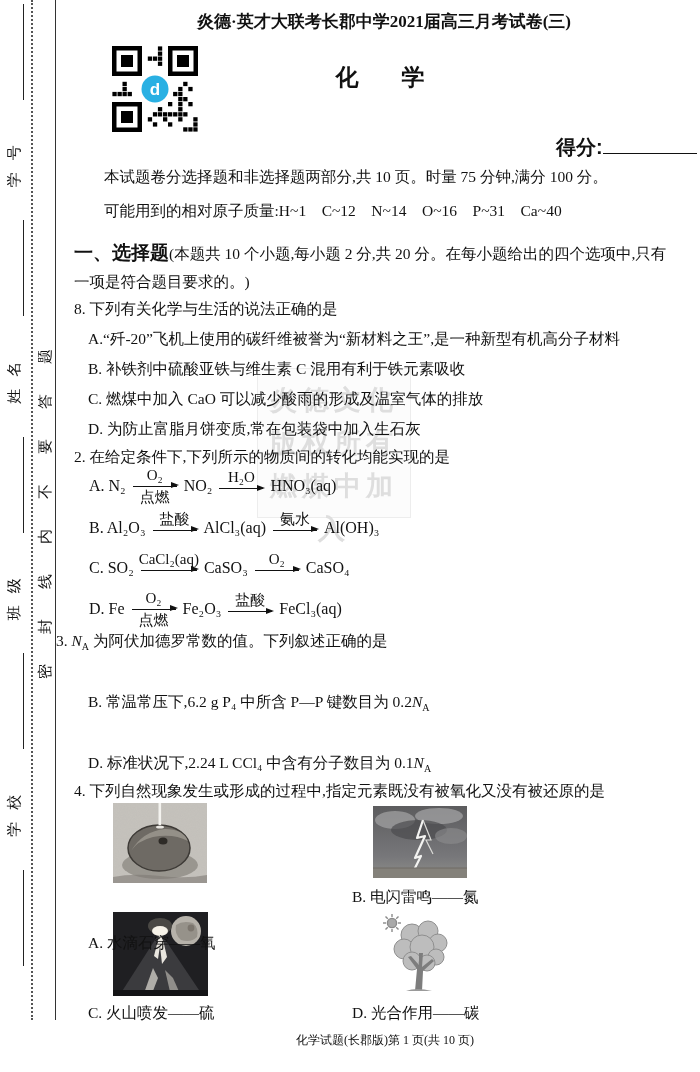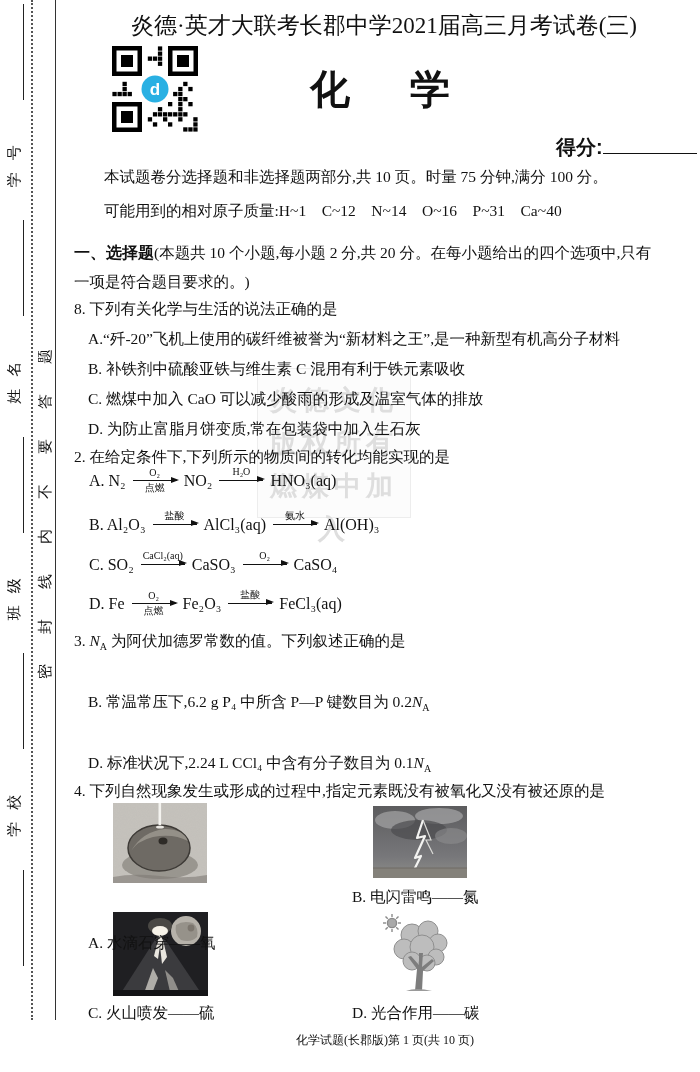--- a/index.html
+++ b/index.html
@@ -19,40 +19,40 @@
               transform:rotate(-90deg);transform-origin:0 0;z-index:1;
               display:flex;align-items:flex-end;justify-content:space-between;font-size:15px;}
   .fields-col .blank{display:inline-block;width:96px;height:4px;border-bottom:1.2px solid #222;}
   .fields-col .fld{letter-spacing:12px;white-space:nowrap;padding-bottom:0;}
   .seal-col{position:absolute;left:36px;top:679px;width:385px;height:20px;
             transform:rotate(-90deg);transform-origin:0 0;z-index:1;
             font-size:15px;letter-spacing:30px;white-space:nowrap;}
 
   
   .title{position:absolute;left:70px;right:2px;top:10px;text-align:center;z-index:1;
-         font-size:23px;font-weight:normal;white-space:nowrap;}
+         font-size:17px;font-weight:bold;white-space:nowrap;}
   .subject{position:absolute;left:70px;right:0;top:62px;text-align:center;z-index:1;
-           font-size:40px;font-weight:bold;letter-spacing:10px;}
+           font-size:23px;font-weight:bold;letter-spacing:10px;}
   .qr{position:absolute;left:112px;top:46px;z-index:1;}
   .score{position:absolute;left:556px;top:134px;z-index:1;font-family:"Liberation Sans","DejaVu Sans",sans-serif;
          font-weight:bold;font-size:20px;}
   .score .score-blank{display:inline-block;width:94px;height:4px;border-bottom:1.4px solid #111;}
 
   
   .ln{position:absolute;white-space:nowrap;font-size:15.5px;line-height:21px;z-index:1;}
-  .ln b{font-family:"Liberation Sans","DejaVu Sans",sans-serif;font-size:16px;}
+  .ln b{font-family:"Liberation Sans","DejaVu Sans",sans-serif;font-size:19px;}
   sub{font-size:10px;}
   .na i{font-style:italic;}
   .na sub{font-size:10px;}
 
   
   .eq{position:absolute;left:88px;display:flex;align-items:center;font-size:16px;z-index:1;white-space:nowrap;}
   .eqt{margin:0 1px;}
   .arr{display:inline-flex;flex-direction:column;align-items:center;margin:0 4px;}
-  .arr .ab,.arr .bl{font-size:10px;line-height:1.25;}
+  .arr .ab,.arr .bl{font-size:15px;line-height:1.25;}
   .arr .bl.empty{height:14px;}
   .arr .aln{display:block;height:0;border-top:1.5px solid #111;min-width:44px;align-self:stretch;
             position:relative;margin:1px 2px;}
   .arr .aln::after{content:'';position:absolute;right:-2px;top:-4.4px;
             border-left:8px solid #111;border-top:3.6px solid transparent;border-bottom:3.6px solid transparent;}
 
   
   .photo{position:absolute;z-index:1;}
 
   
@@ -228,21 +228,21 @@
       </span>
       <span class="eqt">Fe₂O₃</span>
       <span class="arr">
         <span class="ab">盐酸</span>
         <span class="aln"></span>
         <span class="bl empty"></span>
       </span>
       <span class="eqt">FeCl₃(aq)</span>
     </div>
 
-  <div class="ln" style="top:630px;left:74px">3. <span class="na"><i>N</i><sub>A</sub></span> 为阿伏加德罗常数的值。下列叙述正确的是</div>
+  <div class="ln" style="top:630px;left:56px">3. <span class="na"><i>N</i><sub>A</sub></span> 为阿伏加德罗常数的值。下列叙述正确的是</div>
   <div class="ln" style="top:691px;left:88px">B. 常温常压下,6.2 g P₄ 中所含 P—P 键数目为 0.2<span class="na"><i>N</i><sub>A</sub></span></div>
   <div class="ln" style="top:752px;left:88px">D. 标准状况下,2.24 L CCl₄ 中含有分子数目为 0.1<span class="na"><i>N</i><sub>A</sub></span></div>
 
   <div class="ln" style="top:780px;left:74px">4. 下列自然现象发生或形成的过程中,指定元素既没有被氧化又没有被还原的是</div>
 
   <svg class="photo" style="left:113px;top:803px" width="94" height="80" viewBox="0 0 94 80">
     <defs>
       <filter id="grainA" x="0" y="0" width="100%" height="100%">
         <feTurbulence type="fractalNoise" baseFrequency="0.9" numOctaves="2" result="n"></feTurbulence>
         <feColorMatrix in="n" type="matrix" values="0 0 0 0 0.45  0 0 0 0 0.44  0 0 0 0 0.42  0 0 0 0.5 0"></feColorMatrix>

